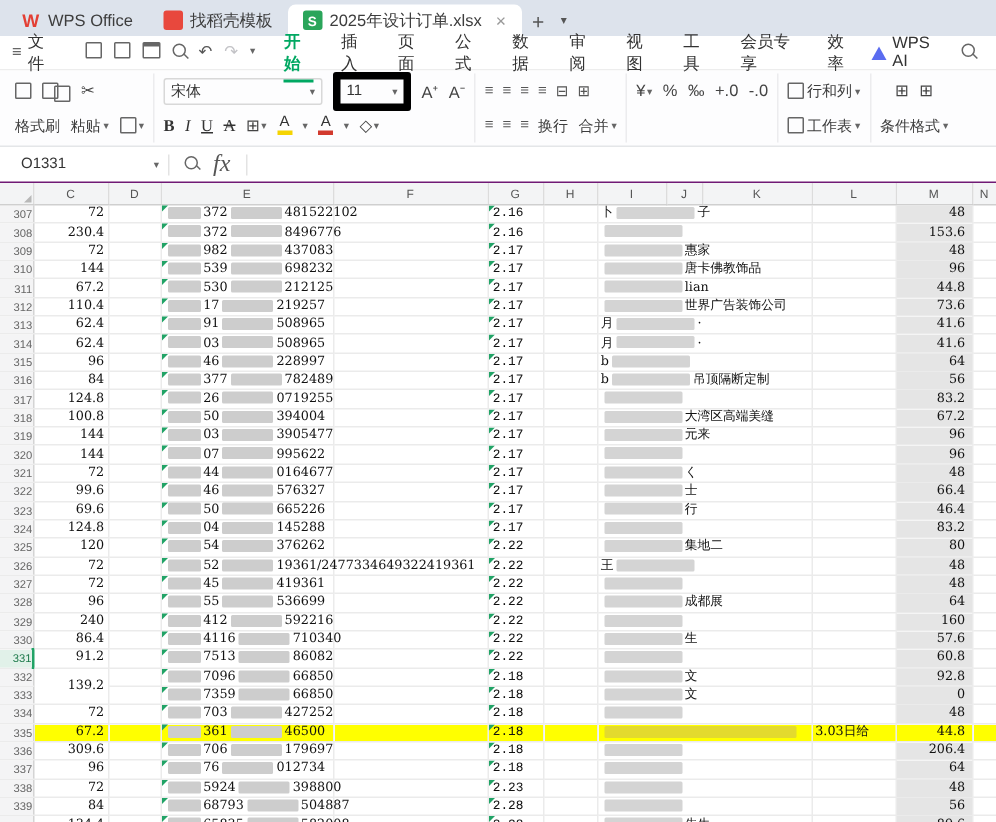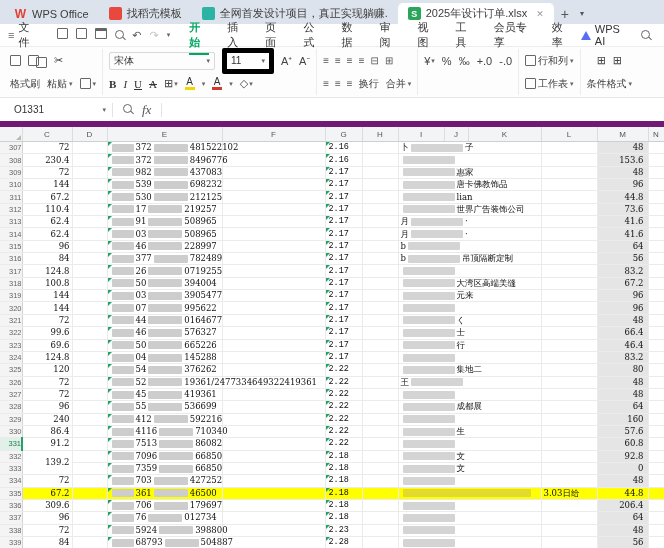--- a/index.html
+++ b/index.html
@@ -57,25 +57,25 @@
   .iib{font-style:italic;font-family:"Liberation Serif",serif;font-size:11px;}
   .uib{text-decoration:underline;font-family:"Liberation Serif",serif;font-size:11px;}
   .sib{text-decoration:line-through;font-family:"Liberation Serif",serif;font-size:11px;}
   .cbar{display:inline-flex;flex-direction:column;align-items:center;line-height:8px;font-size:10px;}
   .cbar i{display:block;width:10px;height:3px;margin-top:1px;}
   .cbar i.y{background:#f5d402;}
   .cbar i.r{background:#d23a2e;}
   .alic{color:#555;font-size:10px;letter-spacing:-1px;}
 
   
-  .fbar{height:23px;display:flex;align-items:center;border-bottom:6px solid #701a75;background:#fff;font-size:10px;}
+  .fbar{height:23px;display:flex;align-items:center;border-bottom:1px solid #701a75;background:#fff;font-size:10px;}
   .namebox{width:92px;display:flex;align-items:center;justify-content:space-between;padding:0 6px 0 14px;color:#333;}
   .fdiv{width:1px;height:14px;background:#e3e3e3;}
   .fxwrap{display:flex;align-items:center;gap:10px;padding:0 10px;color:#555;}
-  .fx{font-style:italic;font-family:"Liberation Serif",serif;font-size:13px;color:#555;}
+  .fx{font-style:italic;font-family:"Liberation Serif",serif;font-size:16px;color:#555;}
 
   
   .sheetwrap{position:relative;height:434px;overflow:hidden;}
   table{border-collapse:collapse;table-layout:fixed;width:664px;font-family:"DejaVu Serif","Liberation Serif",serif;}
   th{background:#f3f4f5;border-right:1px solid #dcdcdc;border-bottom:1px solid #cfcfcf;
      font:8px "Liberation Sans",sans-serif;color:#555;height:12px;font-weight:normal;position:relative;}
   th.corner::after{content:"";position:absolute;right:1px;bottom:1px;border-left:5px solid transparent;border-bottom:5px solid #b8b8b8;}
   td{height:11.35px;padding:0 2px;font-size:8.5px;line-height:11px;border-right:1px solid #ebebeb;border-bottom:1px solid #ebebeb;
      overflow:hidden;white-space:nowrap;position:relative;color:#111;}
   td.rh{background:#f4f4f5;border-right:1px solid #d4d4d4;font:7.5px "Liberation Sans",sans-serif;color:#666;text-align:right;padding:0;}
@@ -100,24 +100,20 @@
 <div class="app">
 
   <div class="tabbar" id="tabbar">
       <div class="wtab">
         <span class="tico wps">W</span>
         <span>WPS Office</span>
       </div>
       <div class="wtab">
         <span class="tico docer"></span>
         <span>找稻壳模板</span>
-      </div>
-      <div class="wtab">
-        <span class="tico promo"></span>
-        <span>全网首发设计项目，真正实现躺赚.</span>
       </div>
       <div class="wtab active">
         <span class="tico sheet">S</span>
         <span>2025年设计订单.xlsx</span>
         <span class="tclose">✕</span>
       </div>
     <span class="tadd">+</span>
     <span class="tchev">▾</span>
   </div>
 

